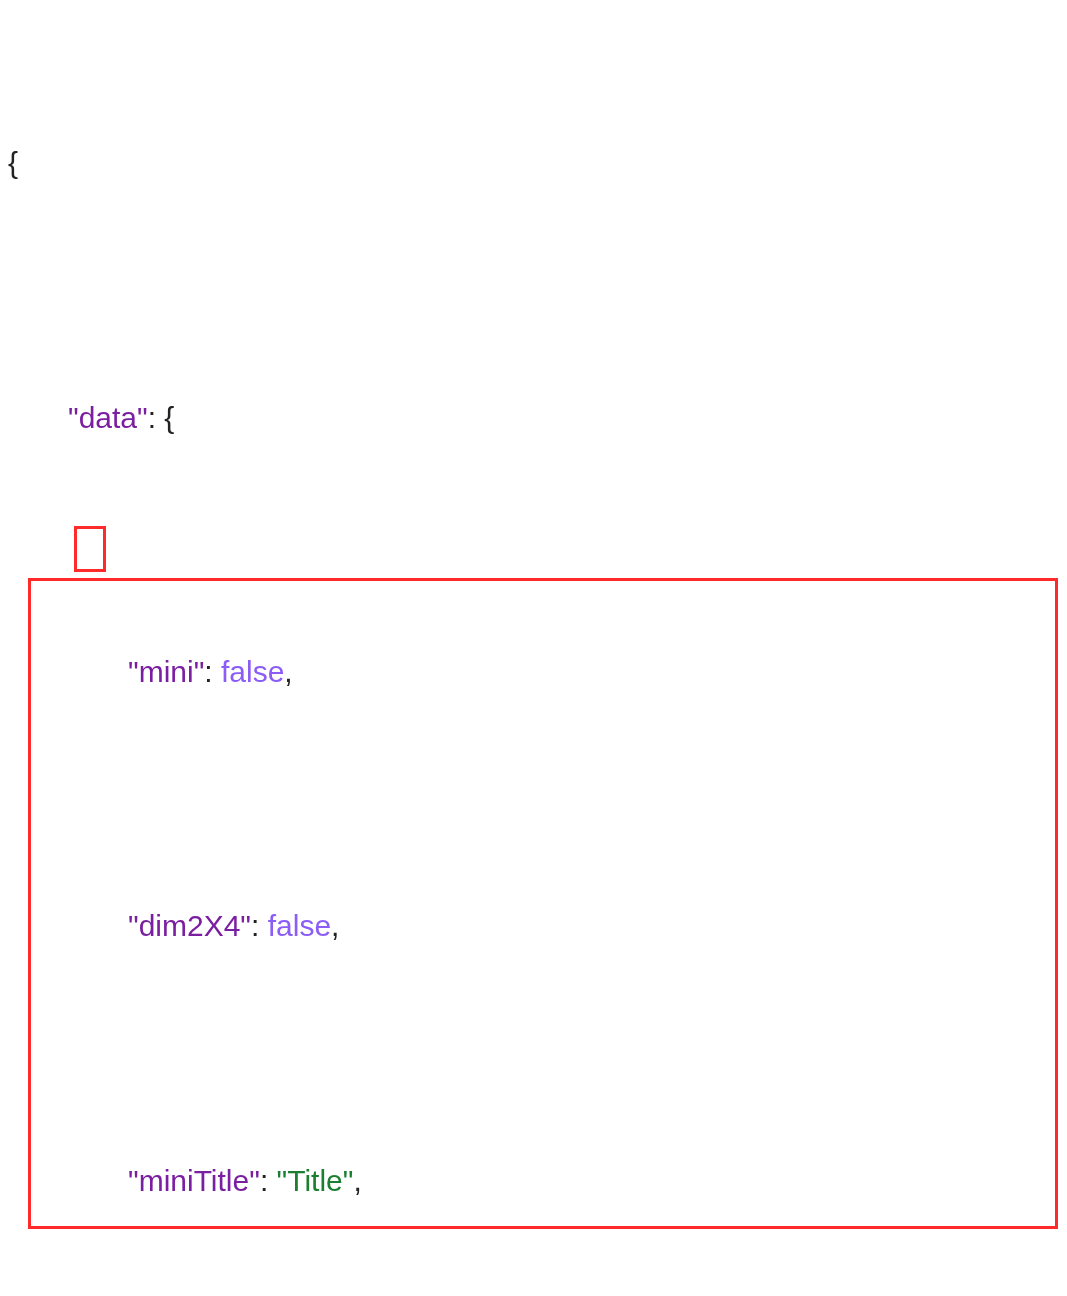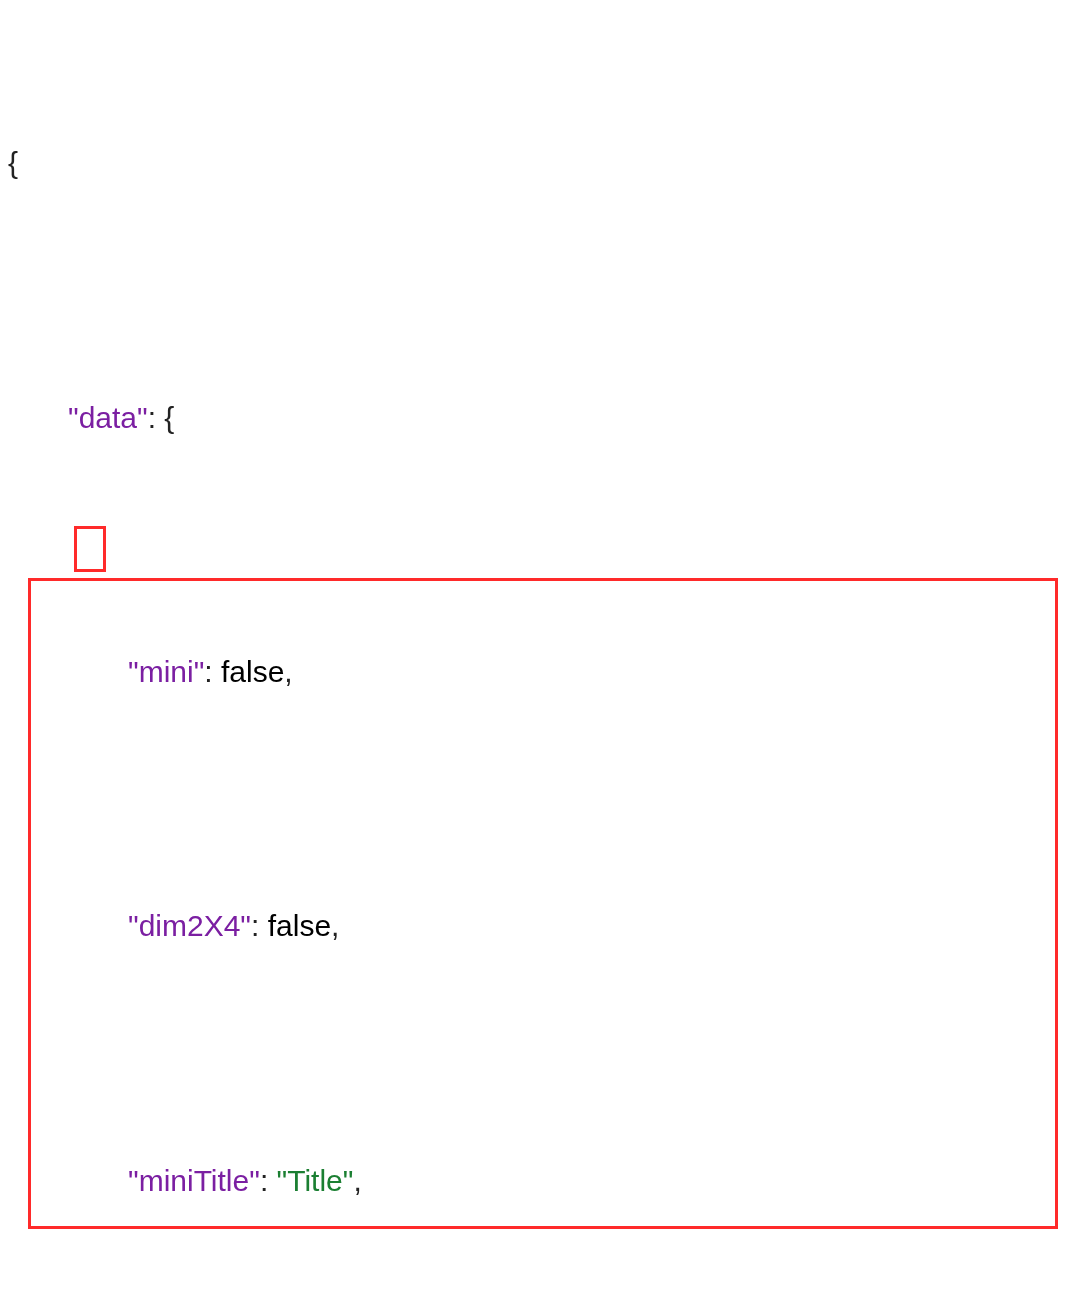--- a/index.html
+++ b/index.html
@@ -14,21 +14,21 @@
       color: #222;
       position: relative;
       padding: 4px 8px 8px 8px;
       white-space: pre;
     }
     .ln { display: block; }
     .pad1 { padding-left: 60px; }
     .pad2 { padding-left: 120px; }
     .key  { color: #7b1fa2; } 
     .str  { color: #1b7f32; } 
-    .bool { color: #000000; margin-top: 36px; } 
+    .bool { color: #8b5cf6; margin-top: 36px; } 
     .punct { color: #222; }
 
     
     .hl-actions {
       position: absolute;
       border: 3px solid #ff2a2a;
       left: 28px;
       top: 578px;
       width: 1024px;
       height: 645px;

